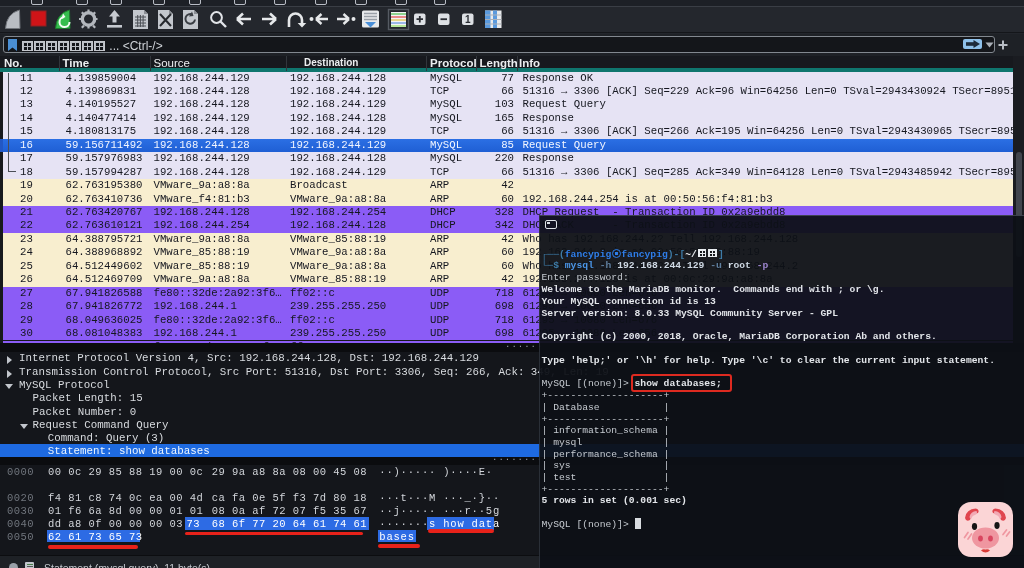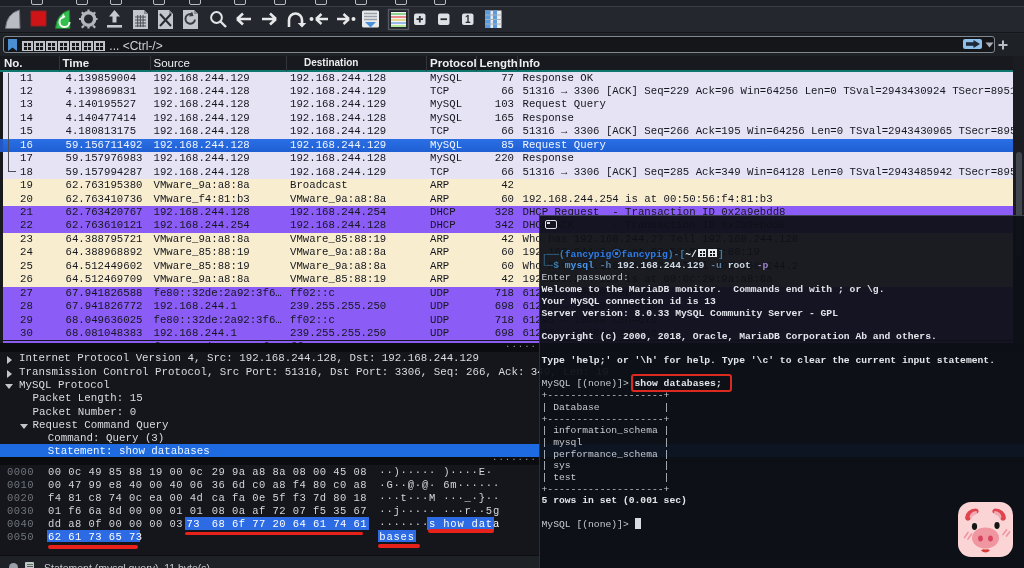--- a/index.html
+++ b/index.html
@@ -136,21 +136,21 @@
       <path d="M7.5 0 L14 4 7.5 8 Z" fill="#1d2b3a"></path>
 </svg>
 <path>
 <svg class="abs" style="left:985px;top:41.5px;z-index:2" width="9" height="6" viewBox="0 0 9 6">
         <path d="M0.5 0.5 h8 L4.5 5.5 Z" fill="#aab0b8"></path>
       </svg>
 <svg class="abs" style="left:998px;top:40px;z-index:2" width="10" height="10" viewBox="0 0 10 10">
         <path d="M5 0.5 v9 M0.5 5 h9" stroke="#b8bdc4" stroke-width="2"></path>
       </svg>
 
-<div class="abs" style="left:0;top:56px;width:1024px;height:15.5px;background:#17191e;border-bottom:2px solid #0f766e">
+<div class="abs" style="left:0;top:56px;width:1024px;height:15.5px;background:#17191e;border-bottom:4px solid #0f766e">
  <div class="abs" style="left:4px;top:1px;font-size:11.5px;font-weight:bold;color:#eceef0">No.</div>
  <div class="abs" style="left:62.5px;top:1px;font-size:11.5px;font-weight:bold;color:#eceef0">Time</div>
  <div class="abs" style="left:153.5px;top:1px;font-size:11.5px;font-weight:normal;color:#eceef0">Source</div>
  <div class="abs" style="left:304px;top:1px;font-size:10px;font-weight:bold;color:#eceef0">Destination</div>
  <div class="abs" style="left:430px;top:1px;font-size:11.5px;font-weight:bold;color:#eceef0">Protocol</div>
  <div class="abs" style="left:479.5px;top:1px;font-size:11.5px;font-weight:bold;color:#eceef0">Length</div>
  <div class="abs" style="left:519px;top:1px;font-size:11.5px;font-weight:bold;color:#eceef0">Info</div>
  <div class="abs" style="left:58.5px;top:0;width:1px;height:15px;background:#32363c"></div>
  <div class="abs" style="left:150px;top:0;width:1px;height:15px;background:#32363c"></div>
  <div class="abs" style="left:286px;top:0;width:1px;height:15px;background:#32363c"></div>
@@ -208,22 +208,21 @@
 <div class="abs" style="left:0;top:91.8px;width:1024px;height:12.9px;background:#1e6ae1"></div>
 <div class="d" style="top:92.4px;left:47.7px;color:#eef7ff">Statement: show databases</div>
 </div>
 
 
 
 <div class="abs" style="left:0;top:456.9px;width:1024px;height:8px;background:#0b0c0f"></div>
 <div class="abs" style="left:492px;top:457.4px;width:32px;height:4px;color:#9aa0a8;font-size:9px;letter-spacing:1px;line-height:3px;font-family:'Liberation Mono',monospace">........</div>
 
 <div class="abs" style="left:0;top:464.9px;width:1004px;height:90px;background:#14161b;overflow:hidden" id="hex">
-<div class="h" style="top:1.2px"><span class="off">0000</span><span class="g" style="left:48px">00 0c 49 85 88 19 00 0c</span><span class="g" style="left:211.7px">29 9a a8 8a 08 00 45 08</span><span class="a">··)····· )····E·</span></div>
-<div class="h" style="top:14.1px"><span class="off">0010</span><span class="g" style="left:48px">00 47 99 e8 40 00 40 06</span><span class="g" style="left:211.7px">36 6d c0 a8 f4 80 c0 a8</span><span class="a">·G··@·@· 6m······</span></div>
+<div class="h" style="top:1.2px"><span class="off">0000</span><span class="g" style="left:48px">00 0c 29 85 88 19 00 0c</span><span class="g" style="left:211.7px">29 9a a8 8a 08 00 45 08</span><span class="a">··)····· )····E·</span></div>
 <div class="h" style="top:27px"><span class="off">0020</span><span class="g" style="left:48px">f4 81 c8 74 0c ea 00 4d</span><span class="g" style="left:211.7px">ca fa 0e 5f f3 7d 80 18</span><span class="a">···t···M ···_·}··</span></div>
 <div class="h" style="top:39.9px"><span class="off">0030</span><span class="g" style="left:48px">01 f6 6a 8d 00 00 01 01</span><span class="g" style="left:211.7px">08 0a af 72 07 f5 35 67</span><span class="a">··j····· ···r··5g</span></div>
 <div class="h" style="top:52.8px"><span class="off">0040</span><span class="g" style="left:48px">dd a8 0f 00 00 00 03</span><span class="abs hl" style="left:185px;top:-0.5px;width:183.5px;height:12.4px"></span><span class="g" style="left:186.5px;color:#fff">73</span><span class="g" style="left:211.7px;color:#fff">68 6f 77 20 64 61 74 61</span><span class="a">·······</span><span class="abs hl" style="left:427.3px;top:-0.5px;width:66.5px;height:12.4px"></span><span class="a" style="left:429px;color:#fff">s how data</span></div>
 <div class="h" style="top:65.7px"><span class="off">0050</span><span class="abs hl" style="left:47px;top:-0.5px;width:93px;height:12.4px"></span><span class="g" style="left:48px;color:#fff">62 61 73 65 73</span><span class="abs hl" style="left:378px;top:-0.5px;width:37.5px;height:12.4px"></span><span class="a" style="left:379.3px;color:#fff">bases</span></div>
 </div>
 
 <div class="redl" style="left:185px;top:531.6px;width:178px;height:3.6px"></div>
 <div class="redl" style="left:48px;top:545px;width:90px;height:3.6px"></div>
 <div class="redl" style="left:428px;top:529.3px;width:66px;height:3.8px"></div>
 <div class="redl" style="left:378px;top:544.1px;width:42px;height:3.8px"></div>

